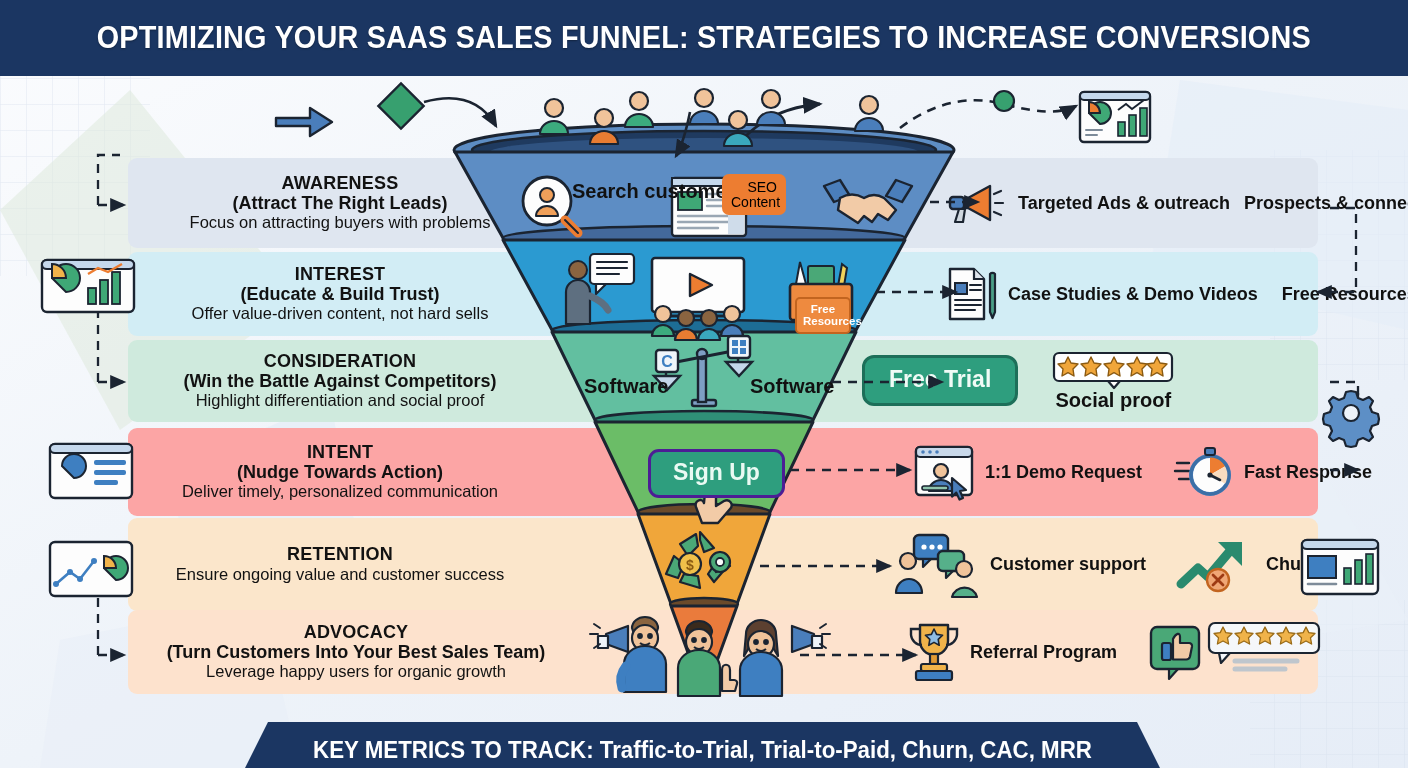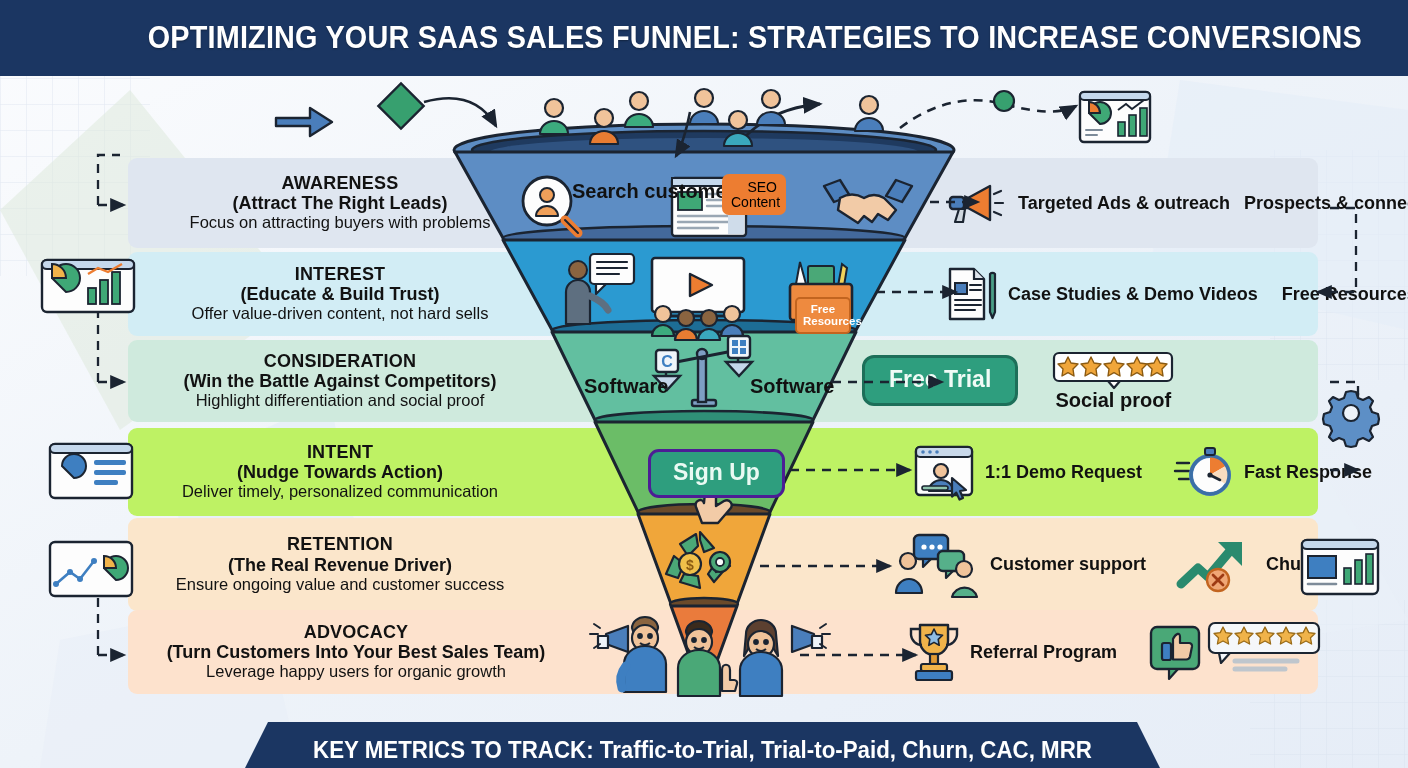--- a/index.html
+++ b/index.html
@@ -10,21 +10,21 @@
     position:relative;
   }
 
   
   #bg { position:absolute; inset:0; z-index:0; }
 
   
   #header {
     position:absolute; left:0; top:0; width:1408px; height:76px;
     background:#1b3662;
-    display:flex; align-items:center; justify-content:flex-end;
+    display:flex; align-items:center; justify-content:center;
     z-index:6;
   }
   #header .title {
     color:#ffffff;
     font-size:31px;
     font-weight:bold;
     letter-spacing:0.2px;
     transform:scaleX(0.93);
     white-space:nowrap;
     text-shadow:0 1px 2px rgba(0,0,0,.35);
@@ -51,21 +51,21 @@
   .row .right {
     width:360px; display:flex; align-items:center; gap:10px;
     padding-right:6px;
   }
   .rlabel { font-size:18px; font-weight:bold; color:#111; line-height:1.12; white-space:nowrap; }
 
   
   .r1 { background:#dfe6f0; }
   .r2 { background:#d2edf5; }
   .r3 { background:#cfeadd; }
-  .r4 { background:#bef264; }
+  .r4 { background:#fca5a5; }
   .r5 { background:#fbe6cb; }
   .r6 { background:#fde2cd; }
 
   
   #funnel { position:absolute; left:0; top:0; width:1408px; height:768px; z-index:4; pointer-events:none; }
   #funnelText { position:absolute; left:0; top:0; width:1408px; height:768px; z-index:5; }
   .ftxt {
     position:absolute; font-weight:bold; color:#111;
     line-height:1.1; text-align:center; white-space:nowrap;
   }
@@ -247,21 +247,20 @@
           <circle cx="37" cy="32" r="2.6" fill="#1b2431"></circle>
         </svg>
       </span>
       <span class="rlabel">Fast Response</span>
     </div>
   </div>
 
   <div class="row r5" style="top:442px; height:93px;">
     <div class="left">
       <div class="t1">RETENTION</div>
-      <div class="t2">(The Real Revenue Driver)</div>
       <div class="t3">Ensure ongoing value and customer success</div>
     </div>
     <div class="mid"></div>
     <div class="right" style="width:424px; gap:8px;">
       <span class="iconbox">
         <svg width="88" height="68" viewBox="0 0 88 68">
           <circle cx="14" cy="30" r="8" fill="#f0c39a" stroke="#1b2431" stroke-width="2.2"></circle>
           <path d="M2 62 a13 14 0 0 1 26 0 z" fill="#3e7fc1" stroke="#1b2431" stroke-width="2.2" stroke-linejoin="round"></path>
           <rect x="20" y="4" width="34" height="24" rx="5" fill="#3e7fc1" stroke="#1b2431" stroke-width="2.4"></rect>
           <path d="M29 28 l0 8 8 -8 z" fill="#3e7fc1" stroke="#1b2431" stroke-width="2.2" stroke-linejoin="round"></path>

